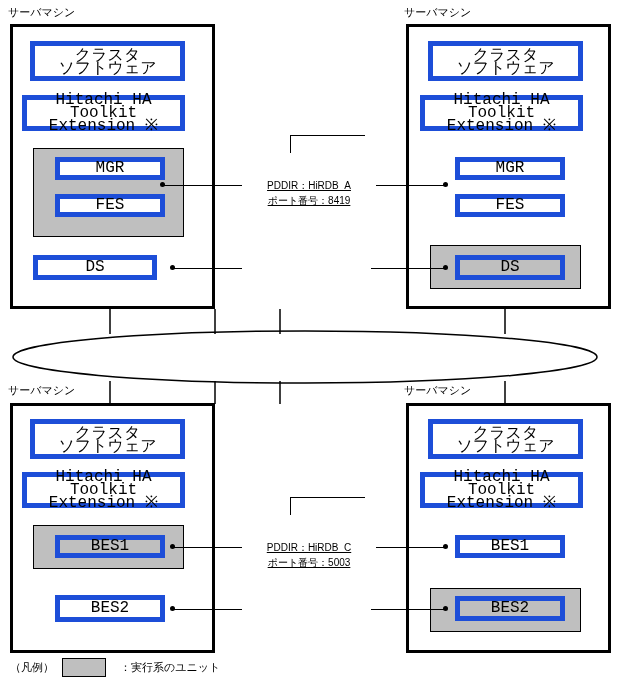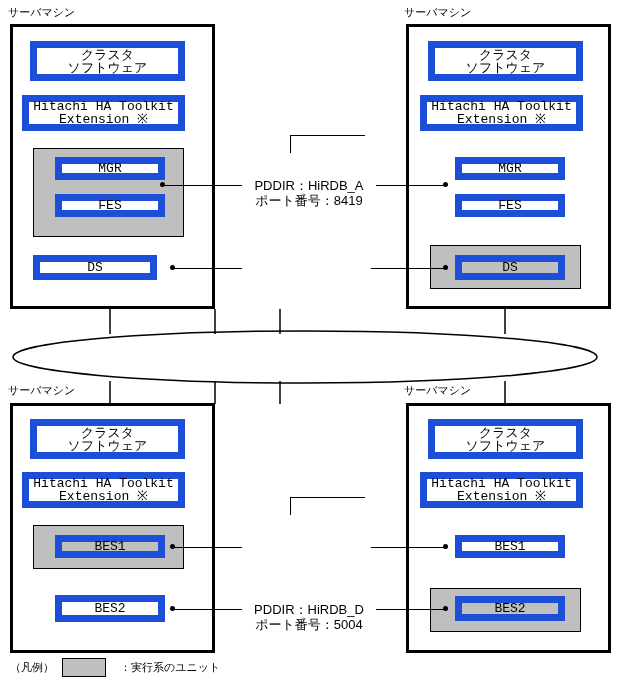--- a/index.html
+++ b/index.html
@@ -24,29 +24,29 @@
     white-space: nowrap;
   }
   .machine {
     position: absolute;
     border: 3px solid #000000;
     background: #ffffff;
     box-sizing: border-box;
   }
   .box {
     position: absolute;
-    border: 7px solid #1d4ed8;
+    border: 5px solid #1d4ed8;
     background: #ffffff;
     box-sizing: border-box;
     display: flex;
     align-items: center;
     justify-content: center;
     text-align: center;
     font-family: "Liberation Mono", monospace;
-    font-size: 13px;
+    font-size: 16px;
     line-height: 13px;
     white-space: pre-line;
   }
   .box.jp {
     font-family: "Liberation Sans", sans-serif;
   }
   .shade {
     position: absolute;
     background: #bfbfbf;
     border: 1px solid #000000;
@@ -68,26 +68,27 @@
   .dot {
     position: absolute;
     width: 5px;
     height: 5px;
     background: #000000;
     border-radius: 50%;
   }
   .conn-label {
     position: absolute;
     font-family: "Liberation Mono", monospace;
-    font-size: 13px;
+    font-size: 10px;
     line-height: 15px;
     text-align: center;
     white-space: pre-line;
     background: #ffffff;
     padding: 0 2px;
+    text-decoration: underline;
   }
   .conn-label.jp {
     font-family: "Liberation Sans", sans-serif;
   }
   .legend-label {
     position: absolute;
     font-size: 11px;
     white-space: nowrap;
   }
   .legend-swatch {
@@ -185,26 +186,26 @@
 
   <div class="box" style="left:455px; top:535px; width:110px; height:23px;">BES1</div>
 
   <div class="shade" style="left:430px; top:588px; width:151px; height:44px;"></div>
   <div class="box innerbox-gray" style="left:455px; top:596px; width:110px; height:25px;">BES2</div>
 
   <div class="dot" style="left:170px; top:544px;"></div>
   <div class="dot" style="left:443px; top:544px;"></div>
   <div class="hline" style="left:174px; top:547px; width:68px;"></div>
   <div class="hline" style="left:371px; top:547px; width:73px;"></div>
+  <div class="conn-label jp" style="left:242px; top:540px; width:130px;"><span>PDDIR：HiRDB_C</span><br><span>ポート番号：5003</span></div>
 
   <div class="dot" style="left:170px; top:606px;"></div>
   <div class="dot" style="left:443px; top:606px;"></div>
   <div class="hline" style="left:174px; top:609px; width:68px;"></div>
   <div class="hline" style="left:371px; top:609px; width:73px;"></div>
-  <div class="conn-label jp" style="left:242px; top:602px; width:130px;"><span>PDDIR：HiRDB_D</span><br><span>ポート番号：5004</span></div>
 
   <div class="vline" style="left:290px; top:497px; height:18px;"></div>
   <div class="hline" style="left:290px; top:497px; width:75px;"></div>
 
   <div class="legend-label" style="left:10px; top:660px;">（凡例）</div>
   <div class="legend-swatch" style="left:62px; top:658px; width:44px; height:19px;"></div>
   <div class="legend-label" style="left:120px; top:660px;text-align:center;">：実行系のユニット</div>
 
 </div>
 

